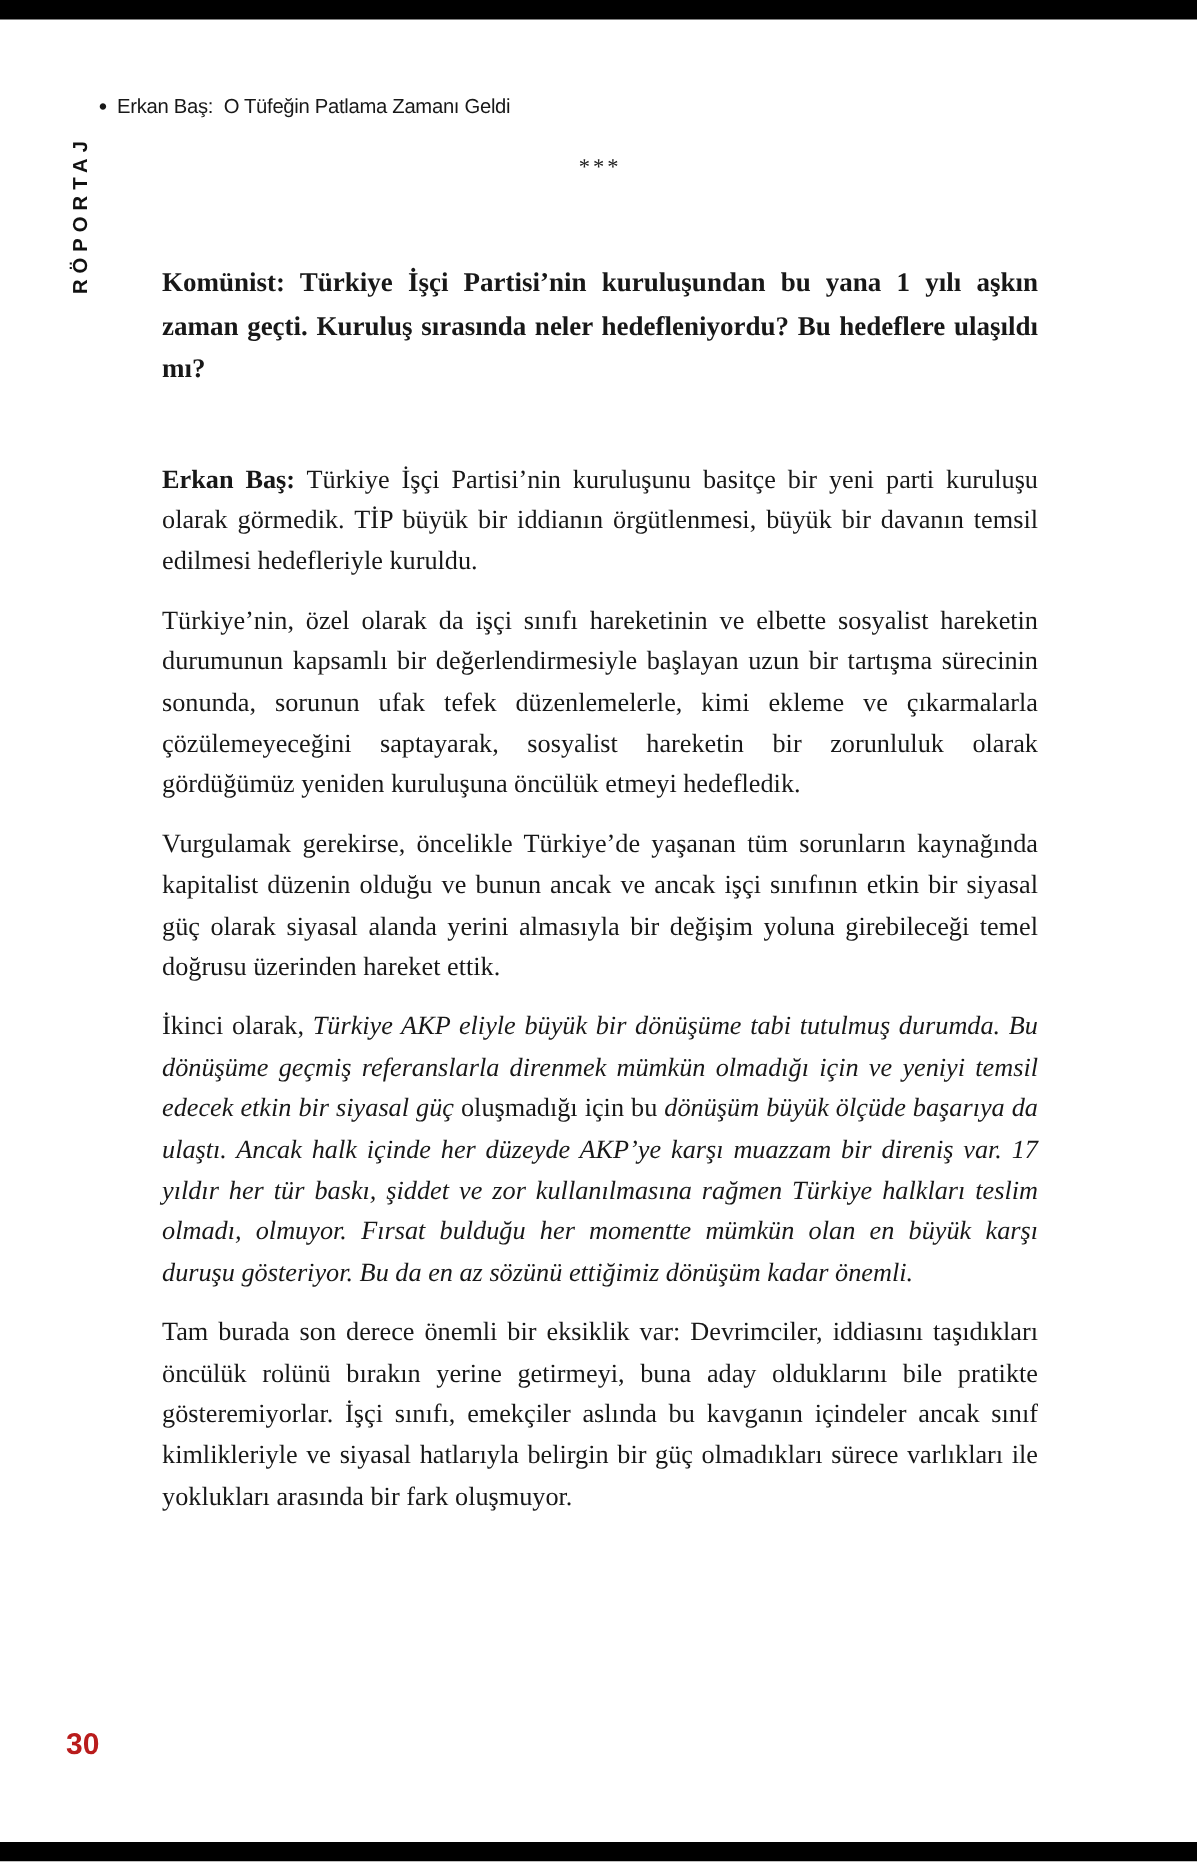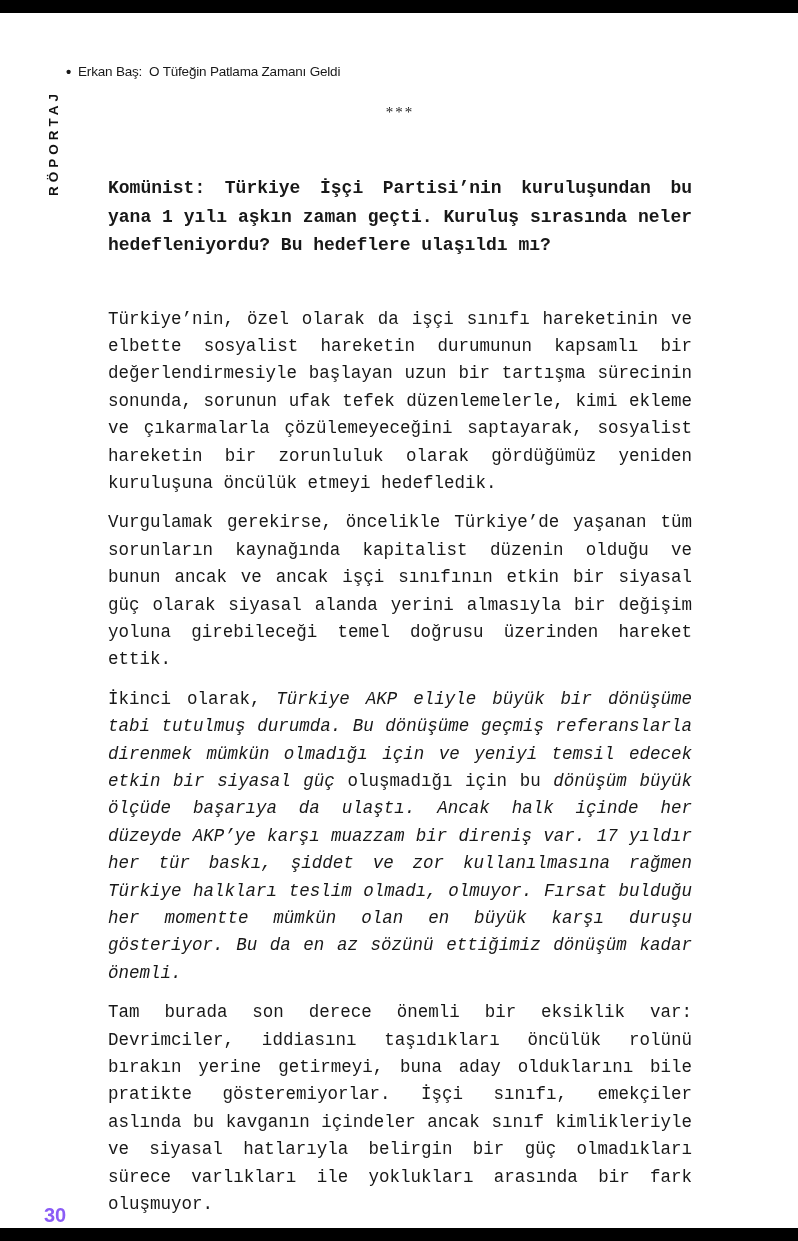--- a/index.html
+++ b/index.html
@@ -77,58 +77,58 @@
     position: absolute;
     top: 174px;
     left: 108px;
     width: 584px;
   }
   .para {
     margin: 0 0 12px 0;
     font-size: 17.5px;
     line-height: 27.4px;
     text-align: justify;
-    font-family: Liberation Mono, monospace;
   }
   .para.question {
     font-weight: 700;
     font-size: 18px;
     line-height: 28.5px;
     margin: 0 0 46px 0;
   }
   .para span.b { font-weight: 700; }
   .para span.i { font-style: italic; }
 
   .page-number {
     position: absolute;
     left: 44px;
-    top: 1204px;
+    top: 1152px;
     font-family: "Liberation Sans", sans-serif;
     font-weight: 700;
     font-size: 20px;
-    color: #8b5cf6;
+    color: #b91c1c;
   }
 </style>
 </head>
 <body>
 
 <div class="edge-bar top"></div>
 <div class="edge-bar bottom"></div>
 
 <div class="header">
   <span class="bullet">•</span>
   <span class="author">Erkan Baş:</span>
   <span class="title">O Tüfeğin Patlama Zamanı Geldi</span>
 </div>
 
 <div class="vertical-label">RÖPORTAJ</div>
 
 <div class="separator">***</div>
 
 <div class="content">
     <p class="para question"><span class="b">Komünist: Türkiye İşçi Partisi’nin kuruluşundan bu yana 1 yılı aşkın zaman geçti. Kuruluş sırasında neler hedefleniyordu? Bu hedeflere ulaşıldı mı?</span></p>
+    <p class="para body"><span class="b">Erkan Baş:</span><span> Türkiye İşçi Partisi’nin kuruluşunu basitçe bir yeni parti kuruluşu olarak görmedik. TİP büyük bir iddianın örgütlenmesi, büyük bir davanın temsil edilmesi hedefleriyle kuruldu.</span></p>
     <p class="para body"><span>Türkiye’nin, özel olarak da işçi sınıfı hareketinin ve elbette sosyalist hareketin durumunun kapsamlı bir değerlendirmesiyle başlayan uzun bir tartışma sürecinin sonunda, sorunun ufak tefek düzenlemelerle, kimi ekleme ve çıkarmalarla çözülemeyeceğini saptayarak, sosyalist hareketin bir zorunluluk olarak gördüğümüz yeniden kuruluşuna öncülük etmeyi hedefledik.</span></p>
     <p class="para body"><span>Vurgulamak gerekirse, öncelikle Türkiye’de yaşanan tüm sorunların kaynağında kapitalist düzenin olduğu ve bunun ancak ve ancak işçi sınıfının etkin bir siyasal güç olarak siyasal alanda yerini almasıyla bir değişim yoluna girebileceği temel doğrusu üzerinden hareket ettik.</span></p>
     <p class="para body"><span>İkinci olarak, </span><span class="i">Türkiye AKP eliyle büyük bir dönüşüme tabi tutulmuş durumda. Bu dönüşüme geçmiş referanslarla direnmek mümkün olmadığı için ve yeniyi temsil edecek etkin bir siyasal güç</span><span> oluşmadığı için bu </span><span class="i">dönüşüm büyük ölçüde başarıya da ulaştı. Ancak halk içinde her düzeyde AKP’ye karşı muazzam bir direniş var. 17 yıldır her tür baskı, şiddet ve zor kullanılmasına rağmen Türkiye halkları teslim olmadı, olmuyor. Fırsat bulduğu her momentte mümkün olan en büyük karşı duruşu gösteriyor. Bu da en az sözünü ettiğimiz dönüşüm kadar önemli.</span></p>
     <p class="para body"><span>Tam burada son derece önemli bir eksiklik var: Devrimciler, iddiasını taşıdıkları öncülük rolünü bırakın yerine getirmeyi, buna aday olduklarını bile pratikte gösteremiyorlar. İşçi sınıfı, emekçiler aslında bu kavganın içindeler ancak sınıf kimlikleriyle ve siyasal hatlarıyla belirgin bir güç olmadıkları sürece varlıkları ile yoklukları arasında bir fark oluşmuyor.</span></p>
   </div>
 
 <div class="page-number">30</div>
 
 </body></html>

